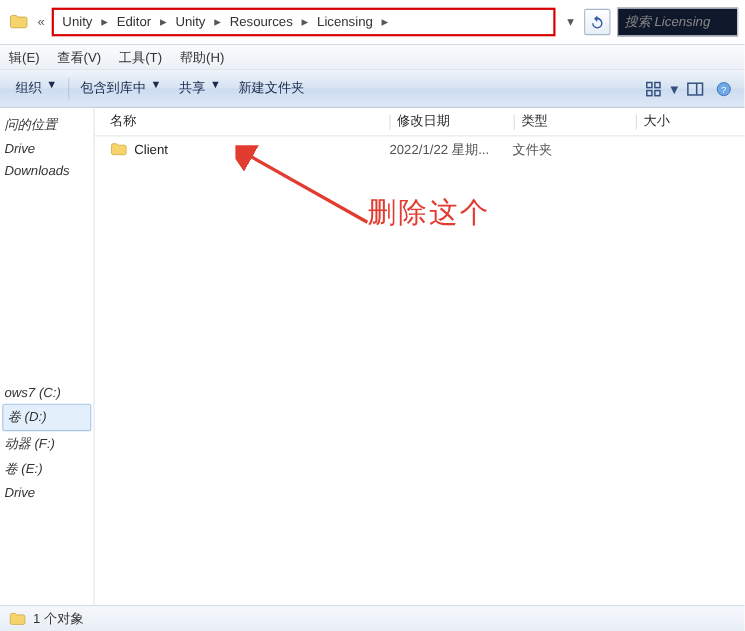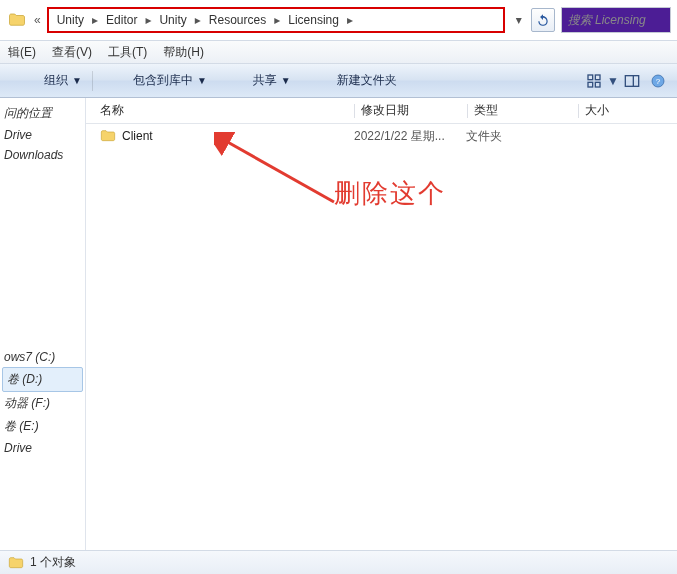--- a/index.html
+++ b/index.html
@@ -9,29 +9,29 @@
 .addr-row { height: 40px; padding: 4px 6px; display: flex; align-items: center; gap: 4px; background: #fff; }
 .folder-glyph { width: 22px; height: 22px; display: flex; align-items: center; justify-content: center; }
 .folder-glyph svg { width: 18px; height: 18px; }
 .dbl-chevron { color: #5a5a5a; padding: 0 2px; }
 .breadcrumb { display: flex; align-items: center; height: 26px; border: 2px solid #d80000; padding: 0 4px; flex: 0 0 auto; width: 458px; }
 .crumb { display: flex; align-items: center; height: 22px; }
 .crumb-text { padding: 2px 4px; color: #333; cursor: pointer; }
 .crumb-arrow { padding: 2px 4px; color: #555; cursor: pointer; }
 .addr-dropdown { width: 16px; height: 24px; display: flex; align-items: center; justify-content: center; color: #555; margin-left: 2px; }
 .refresh-btn { width: 24px; height: 24px; display: flex; align-items: center; justify-content: center; background: linear-gradient(#fefefe,#e8eef6); border: 1px solid #a7b7cc; border-radius: 2px; color: #2b5aa0; }
-.search-box { flex: 1; height: 26px; border: 1px solid #c4c9d4; background: #4c1d95; display: flex; align-items: center; padding: 0 6px; color: #888; font-style: italic; margin-left: 2px; }
+.search-box { flex: 1; height: 26px; border: 1px solid #c4c9d4; background: #0f172a; display: flex; align-items: center; padding: 0 6px; color: #888; font-style: italic; margin-left: 2px; }
 
 
 .menu-bar { height: 24px; background: linear-gradient(#fafbfc,#ecf0f6); border-top: 1px solid #d3dbe6; border-bottom: 1px solid #d3dbe6; display: flex; align-items: center; padding: 0 0; }
 .menu-item { padding: 2px 8px; color: #333; cursor: pointer; }
 
 
 .toolbar { height: 34px; background: linear-gradient(#eef4fb,#d7e3f2 48%,#cddcf0 52%,#dde9f7); border-bottom: 1px solid #b2c0d4; display: flex; align-items: center; padding: 0 6px; color: #1a2b4c; }
-.tool-btn { padding: 4px 8px; display: flex; align-items: center; gap: 4px; cursor: pointer; margin-left: 30px; }
+.tool-btn { padding: 4px 8px; display: flex; align-items: flex-start; gap: 4px; cursor: pointer; }
 .tool-btn .caret { font-size: 10px; color: #1a2b4c; }
 .tool-sep { width: 1px; height: 20px; background: rgba(0,0,0,0.12); margin: 0 2px; }
 .toolbar-spacer { flex: 1; }
 .icon-slot { width: 26px; height: 24px; display: flex; align-items: center; justify-content: center; color: #33507e; cursor: pointer; }
 
 
 .body-row { display: flex; height: 452px; }
 .sidebar { width: 86px; background: #fff; border-right: 1px solid #dfe4ec; padding: 4px 0 4px 0; overflow: hidden; }
 .sb-group { margin-bottom: 12px; }
 .sb-item { padding: 3px 4px 3px 6px; color: #333; white-space: nowrap; overflow: hidden; text-overflow: clip; display: flex; align-items: center; gap: 4px; cursor: pointer; font-style: italic; }

